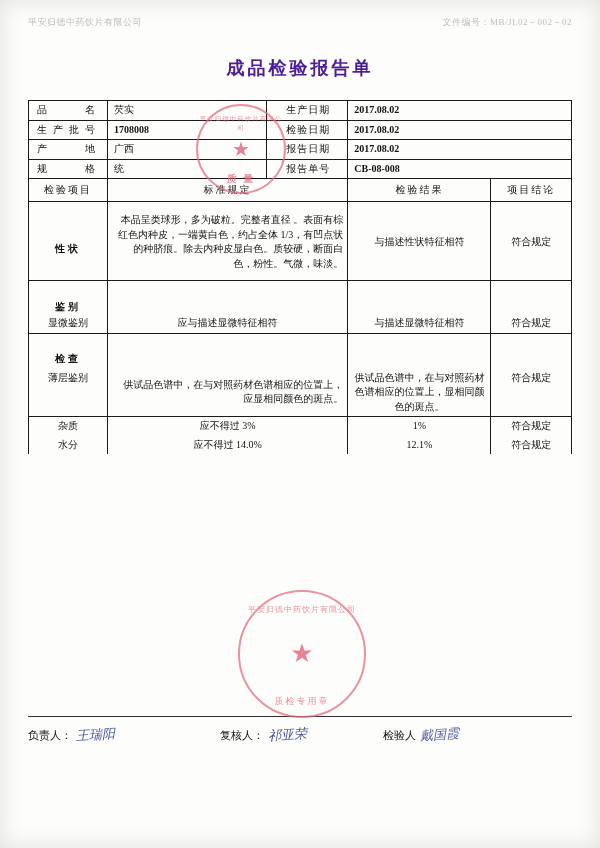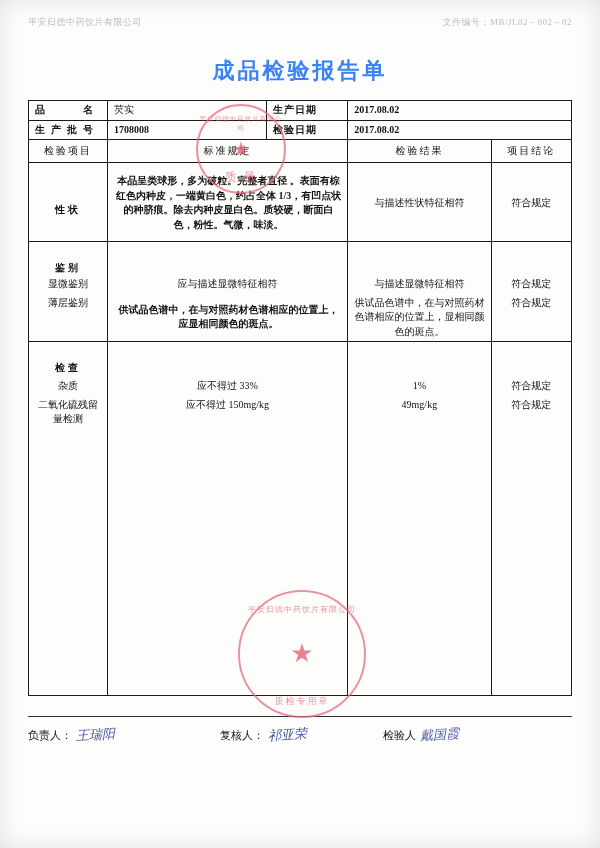--- a/index.html
+++ b/index.html
@@ -40,48 +40,48 @@
     letter-spacing: 0.5px;
     filter: blur(0.3px);
   }
 
   .doc-title {
     position: absolute;
     top: 56px;
     left: 0;
     right: 0;
     text-align: center;
-    font-size: 22px;
+    font-size: 18px;
     font-weight: bold;
     letter-spacing: 3px;
-    color: #3b82f6;
+    color: #4c1d95;
   }
 
   table.main {
     position: absolute;
     top: 100px;
     left: 28px;
     width: 544px;
     border-collapse: collapse;
     font-size: 10px;
     color: #111;
   }
   table.main td {
     border: 1px solid #1a1a1a;
     padding: 2px 4px;
     vertical-align: middle;
     line-height: 1.45;
   }
 
   .lbl {
     width: 68px;
+    text-align: center;
     letter-spacing: 6px;
     padding-left: 6px !important;
     white-space: nowrap;
-    font-weight: bold;
   }
   .lbl-narrow { letter-spacing: 1px; }
   .val { font-weight: bold; padding-left: 6px !important; }
   .val-plain { padding-left: 6px !important; }
 
   .colhead {
     text-align: center;
     font-weight: normal;
     letter-spacing: 2px;
     height: 18px;
@@ -89,21 +89,21 @@
 
   .sec-label {
     text-align: center;
     vertical-align: top;
     white-space: pre-line;
     letter-spacing: 1px;
     padding-top: 4px !important;
   }
   .sec-label b { font-weight: bold; letter-spacing: 3px; }
 
-  .cell-std { text-align: center; padding-left: 6px !important; font-weight: bold; }
+  .cell-std { text-align: right; padding-left: 6px !important; }
   .cell-std-c { text-align: center; }
   .cell-res { text-align: center; }
   .cell-conc { text-align: center; }
 
   .tall { height: 72px; vertical-align: top; padding-top: 4px !important; }
   .blank-tall { height: 300px; }
 
   .row-h { height: 16px; padding-left: 28px; }
 
   
@@ -170,21 +170,21 @@
     text-align: center;
     font-size: 9px;
     letter-spacing: 2px;
   }
   .stamp-small {
     width: 86px; height: 86px;
     left: 196px; top: 104px;
   }
   .stamp-small .star { font-size: 20px; }
   .stamp-small .arc { top: 9px; font-size: 6.5px; }
-  .stamp-small .bottom-text { font-size: 12px; bottom: 6px; }
+  .stamp-small .bottom-text { font-size: 10px; bottom: 6px; font-weight: bold; }
   .stamp-big {
     width: 124px; height: 124px;
     left: 238px; top: 590px;
   }
   .stamp-big .arc { top: 12px; }
 </style>
 </head>
 <body>
 
 <div class="page">
@@ -211,20 +211,32 @@
       <td class="val-plain">芡实</td>
       <td class="lbl lbl-narrow">生产日期</td>
       <td class="val" colspan="2">2017.08.02</td>
     </tr>
     <tr>
       <td class="lbl">生产批号</td>
       <td class="val">1708008</td>
       <td class="lbl lbl-narrow">检验日期</td>
       <td class="val" colspan="2">2017.08.02</td>
     </tr>
+    <tr>
+      <td class="lbl">产　　地</td>
+      <td class="val-plain">广西</td>
+      <td class="lbl lbl-narrow">报告日期</td>
+      <td class="val" colspan="2">2017.08.02</td>
+    </tr>
+    <tr>
+      <td class="lbl">规　　格</td>
+      <td class="val-plain">统</td>
+      <td class="lbl lbl-narrow">报告单号</td>
+      <td class="val" colspan="2">CB-08-008</td>
+    </tr>
 
     <tr>
       <td class="colhead">检验项目</td>
       <td class="colhead" colspan="2">标准规定</td>
       <td class="colhead">检验结果</td>
       <td class="colhead">项目结论</td>
     </tr>
 
     <tr>
       <td class="sec-label tall">
@@ -243,45 +255,45 @@
       <td style="border-bottom:none;"></td>
       <td style="border-bottom:none;"></td>
     </tr>
     <tr class="row-h">
       <td class="cell-std-c" style="border-top:none;border-bottom:none;">显微鉴别</td>
       <td class="cell-std-c" colspan="2" style="border-top:none;border-bottom:none;">应与描述显微特征相符</td>
       <td class="cell-res" style="border-top:none;border-bottom:none;">与描述显微特征相符</td>
       <td class="cell-conc" style="border-top:none;border-bottom:none;">符合规定</td>
     </tr>
     <tr>
-      <td class="cell-std-c" style="border-top:none;vertical-align:top;">薄层鉴别</td>
-      <td class="cell-std" colspan="2" style="border-top:none;">供试品色谱中，在与对照药材色谱相应的位置上，应显相同颜色的斑点。</td>
-      <td class="cell-res" style="border-top:none;">供试品色谱中，在与对照药材色谱相应的位置上，显相同颜色的斑点。</td>
-      <td class="cell-conc" style="border-top:none;vertical-align:top;">符合规定</td>
-    </tr>
-
-    <tr>
       <td class="sec-label" style="border-bottom:none;">
         <b>检查</b>
       </td>
       <td style="border-bottom:none;" colspan="2"></td>
       <td style="border-bottom:none;"></td>
       <td style="border-bottom:none;"></td>
     </tr>
+
+    <tr>
+      <td class="cell-std-c" style="border-top:none;vertical-align:top;">薄层鉴别</td>
+      <td class="cell-std" colspan="2" style="border-top:none;">供试品色谱中，在与对照药材色谱相应的位置上，应显相同颜色的斑点。</td>
+      <td class="cell-res" style="border-top:none;">供试品色谱中，在与对照药材色谱相应的位置上，显相同颜色的斑点。</td>
+      <td class="cell-conc" style="border-top:none;vertical-align:top;">符合规定</td>
+    </tr>
     <tr class="row-h">
       <td class="cell-std-c" style="border-top:none;border-bottom:none;">杂质</td>
-      <td class="cell-std-c" colspan="2" style="border-top:none;border-bottom:none;">应不得过 33%</td>
+      <td class="cell-std-c" colspan="2" style="border-top:none;border-bottom:none;">应不得过 3%</td>
       <td class="cell-res" style="border-top:none;border-bottom:none;">1%</td>
       <td class="cell-conc" style="border-top:none;border-bottom:none;">符合规定</td>
     </tr>
-    <tr class="blank-tall">
-      <td class="cell-std-c" style="border-top:none;vertical-align:top;line-height:1.4;">二氧化硫残留量检测</td>
-      <td class="cell-std-c" colspan="2" style="border-top:none;vertical-align:top;">应不得过 150mg/kg</td>
-      <td class="cell-res" style="border-top:none;vertical-align:top;">49mg/kg</td>
-      <td class="cell-conc" style="border-top:none;vertical-align:top;">符合规定</td>
+    <tr class="row-h">
+      <td class="cell-std-c" style="border-top:none;border-bottom:none;">水分</td>
+      <td class="cell-std-c" colspan="2" style="border-top:none;border-bottom:none;">应不得过 14.0%</td>
+      <td class="cell-res" style="border-top:none;border-bottom:none;">12.1%</td>
+      <td class="cell-conc" style="border-top:none;border-bottom:none;">符合规定</td>
     </tr>
   </tbody>
     </table>
 
   <div class="footer-rule"></div>
   <div class="footer">
     <span class="sig" style="left:0; top:4px;">
       <span>负责人：</span><span class="sig-name">王瑞阳</span>
     </span>
     <span class="sig" style="left:192px; top:4px;">

